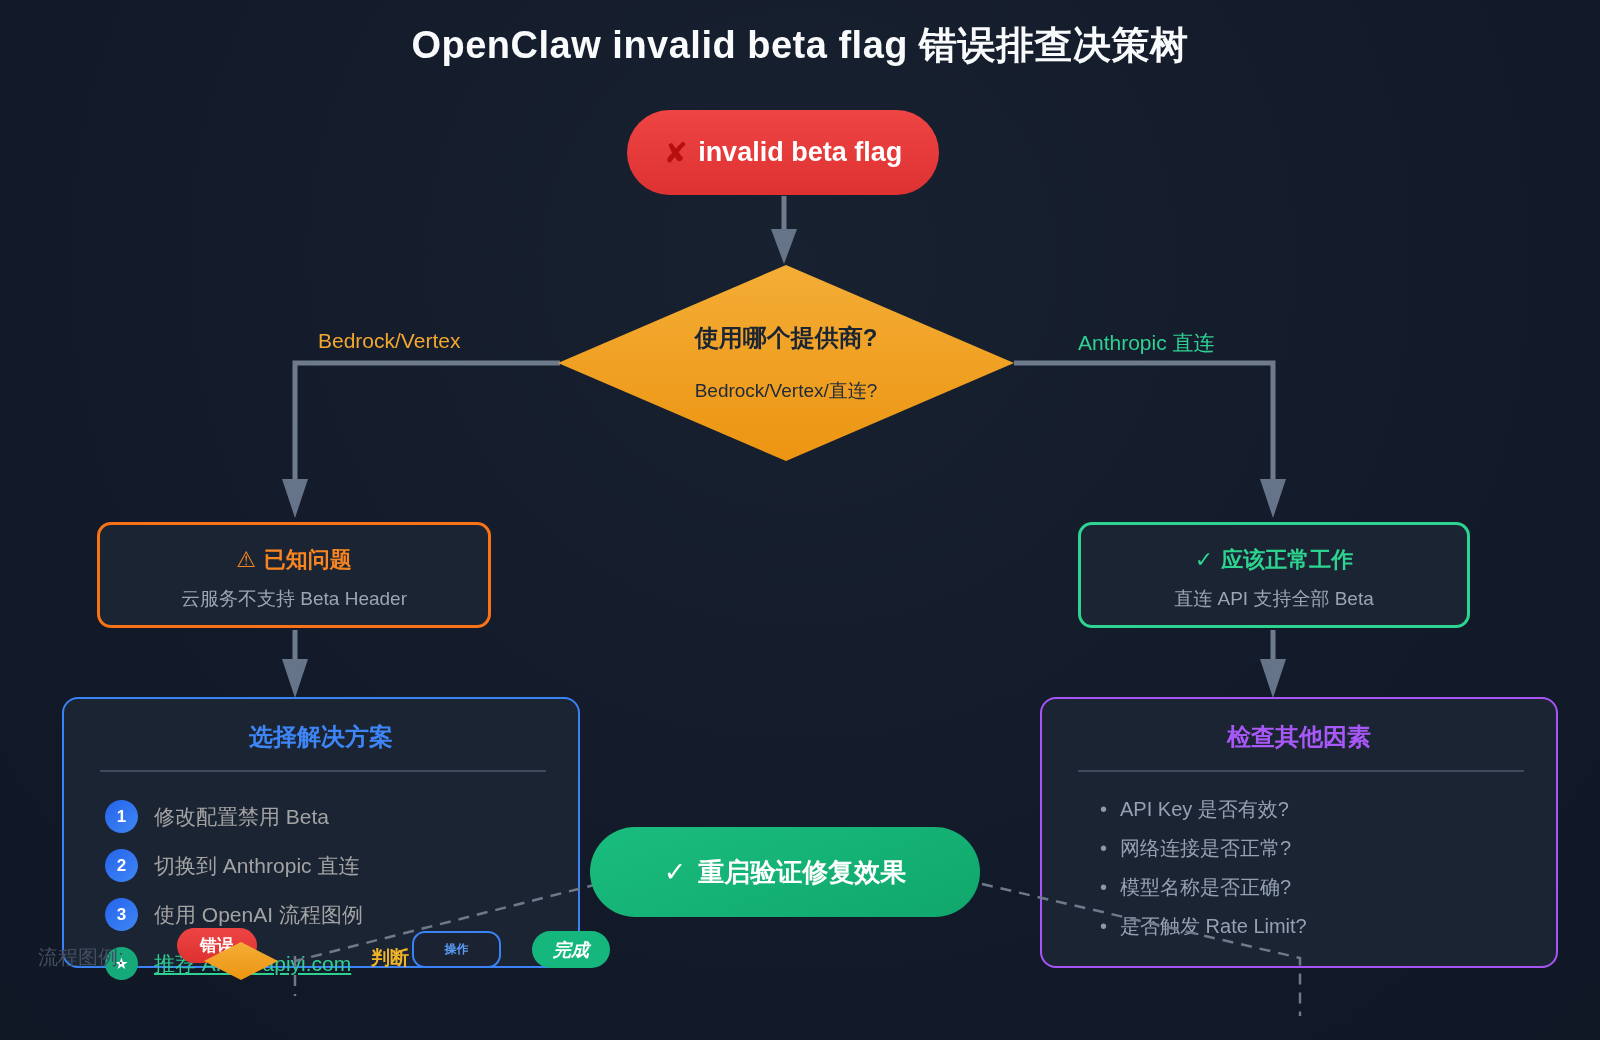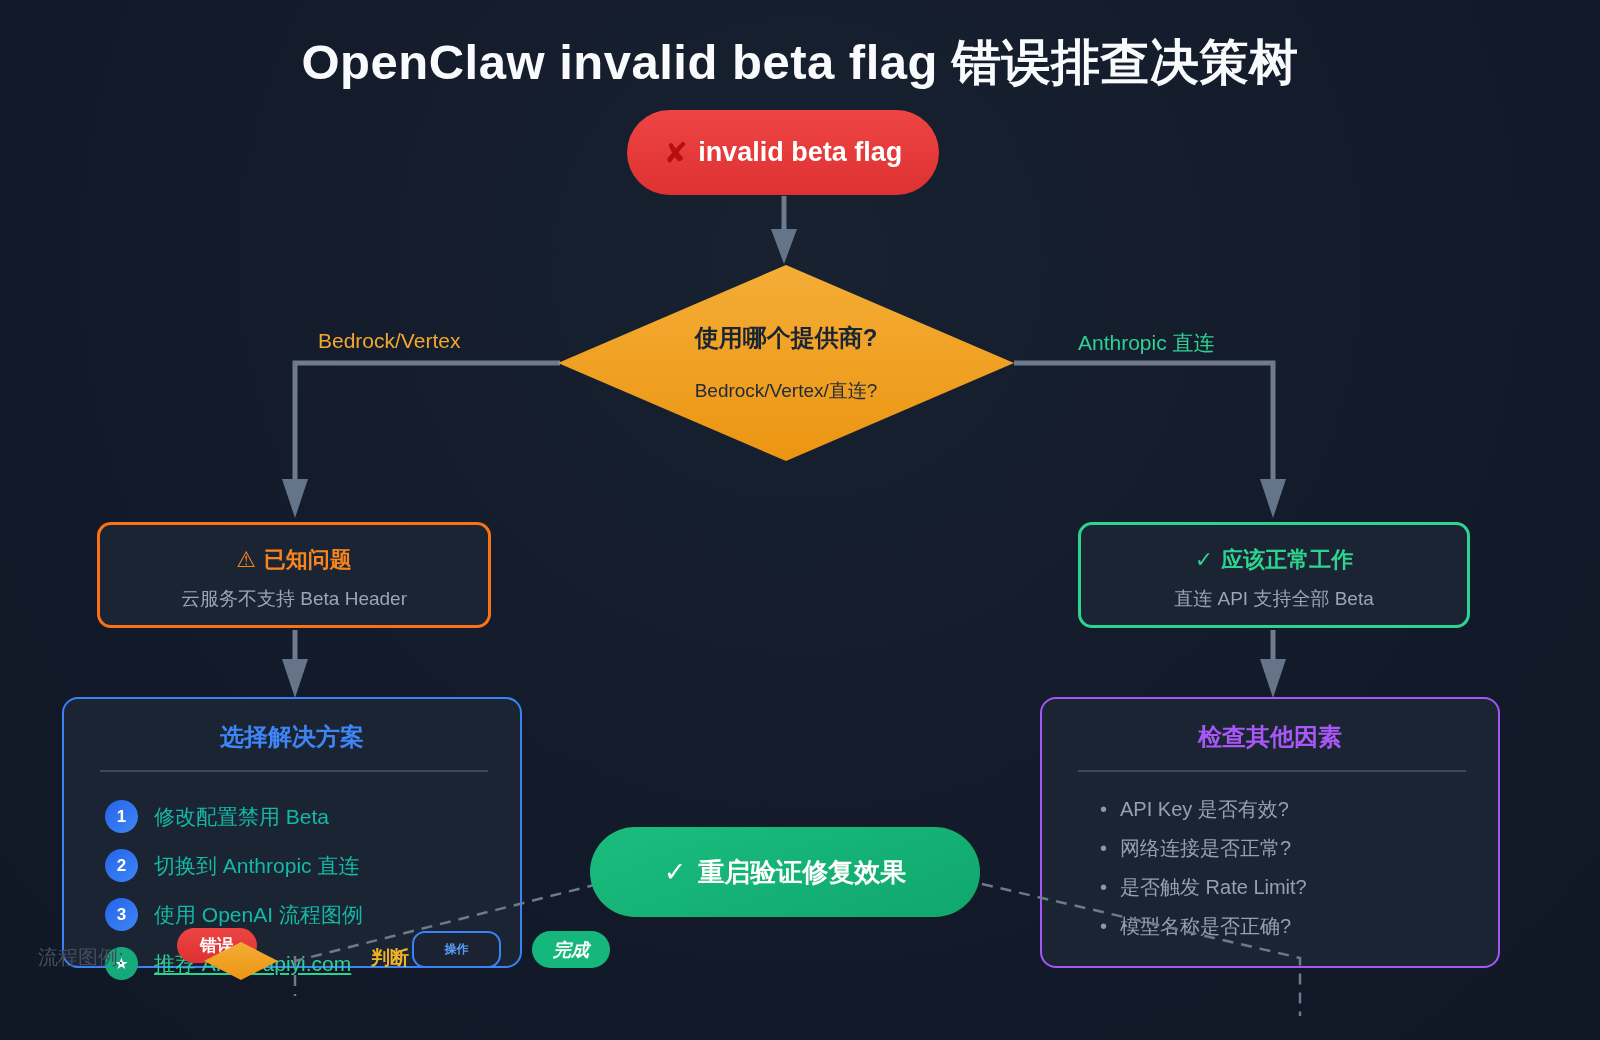--- a/index.html
+++ b/index.html
@@ -3,22 +3,22 @@
 <meta charset="utf-8">
 <style>
   * { margin: 0; padding: 0; box-sizing: border-box; }
   html,body { background:#0d1421; }
   body { font-family: "Liberation Sans", "DejaVu Sans", sans-serif; }
   .canvas {
     position: relative; width: 1600px; height: 1040px; overflow: hidden;
     background: radial-gradient(ellipse at 50% 25%, #18212f 0%, #121a29 65%, #101826 100%);
   }
   .title {
-    position: absolute; top: 30px; left: 0; width: 100%;
-    text-align: center; color: #f8fafc; font-size: 49px; font-weight: 800;
+    position: absolute; top: 20px; left: 0; width: 100%;
+    text-align: center; color: #f8fafc; font-size: 38px; font-weight: 800;
     letter-spacing: .5px;
   }
   svg.layer { position: absolute; left: 0; top: 0; pointer-events: none; }
   .connectors { z-index: 0; }
   .dashes { z-index: 5; }
 
   
   .node { position: absolute; display: flex; align-items: center; justify-content: center; }
   .pill-red {
     left: 627px; top: 110px; width: 312px; height: 85px; border-radius: 43px;
@@ -46,40 +46,40 @@
   }
   .statusbox.orange { left: 97px;  top: 522px; width: 394px; border: 3px solid #f97316; }
   .statusbox.green  { left: 1078px; top: 522px; width: 392px; border: 3px solid #2dd48f; }
   .status-title { text-align: center; margin-top: 20px; font-size: 22px; font-weight: 700; }
   .statusbox.orange .status-title { color: #f98520; }
   .statusbox.green  .status-title { color: #2dd48f; }
   .status-sub { text-align: center; margin-top: 11px; font-size: 19px; color: #9aa5b4; }
   .status-icon { margin-right: 8px; }
 
   .panel {
-    position: absolute; width: 460px; height: 271px; background: #1b2433;
+    position: absolute; width: 518px; height: 271px; background: #1b2433;
     border-radius: 16px; z-index: 2;
   }
   .panel.blue   { left: 62px;   top: 697px; border: 2px solid #3b82f6; }
   .panel.purple { left: 1040px; top: 697px; border: 2px solid #a855f7; }
   .panel-title { text-align: center; margin-top: 22px; font-size: 24px; font-weight: 700; }
   .panel.blue .panel-title { color: #3e86f7; }
   .panel.purple .panel-title { color: #a958f8; }
   .divider { height: 2px; background: #3d4a5e; margin: 17px 32px 0 36px; }
 
   .sol-list { margin-top: 20px; }
   .sol-row { height: 49px; display: flex; align-items: center; padding-left: 41px; }
   .badge {
     width: 33px; height: 33px; border-radius: 50%; flex: 0 0 33px;
     display: flex; align-items: center; justify-content: center;
     background: linear-gradient(135deg, #2563eb 0%, #3f87f5 100%);
     color: #fff; font-size: 17px; font-weight: 700; margin-right: 16px;
   }
   .badge.star { background: #16a97a; font-size: 16px; }
-  .sol-text { font-size: 21px; color: #14b8a6; }
+  .sol-text { font-size: 21px; color: #a3a3a3; }
   .sol-link { color: #2fd193; text-decoration: underline; position: relative; z-index: 4; cursor: pointer; }
 
   .fac-list { margin-top: 18px; }
   .fac-row { height: 39px; display: flex; align-items: center; padding-left: 58px;
              color: #94a1b2; font-size: 20px; }
   .fac-row::before { content: "•"; margin-right: 13px; color: #8removed; color: #8c99aa; font-size: 20px; }
 
   .pill-green {
     left: 590px; top: 827px; width: 390px; height: 90px; border-radius: 46px;
     background: linear-gradient(160deg, #1abd7e 0%, #10a76c 100%);
@@ -186,22 +186,22 @@
       </div>
     </div>
   </div>
 
   <div class="panel purple">
     <div class="panel-title">检查其他因素</div>
     <div class="divider"></div>
     <div class="fac-list">
       <div class="fac-row">API Key 是否有效?</div>
       <div class="fac-row">网络连接是否正常?</div>
+      <div class="fac-row">模型名称是否正确?</div>
       <div class="fac-row">是否触发 Rate Limit?</div>
-      <div class="fac-row">模型名称是否正确?</div>
     </div>
   </div>
 
   <svg class="layer dashes" width="1600" height="1040" viewBox="0 0 1600 1040">
     <g stroke="#6e7a8b" stroke-width="2.5" fill="none" stroke-dasharray="11 8">
       <path d="M598 884 L295 961"></path>
       <path d="M295 956 V996"></path>
       <path d="M982 884 L1300 958 V1016"></path>
     </g>
   </svg>

